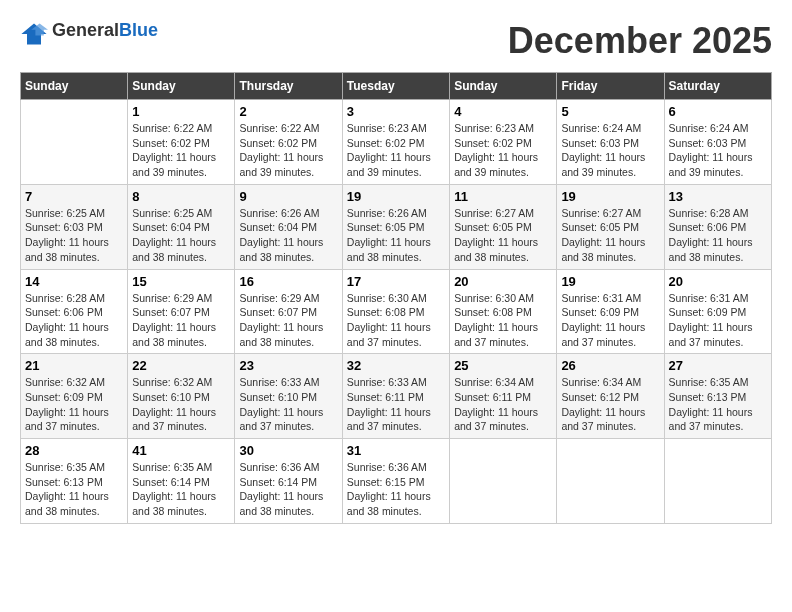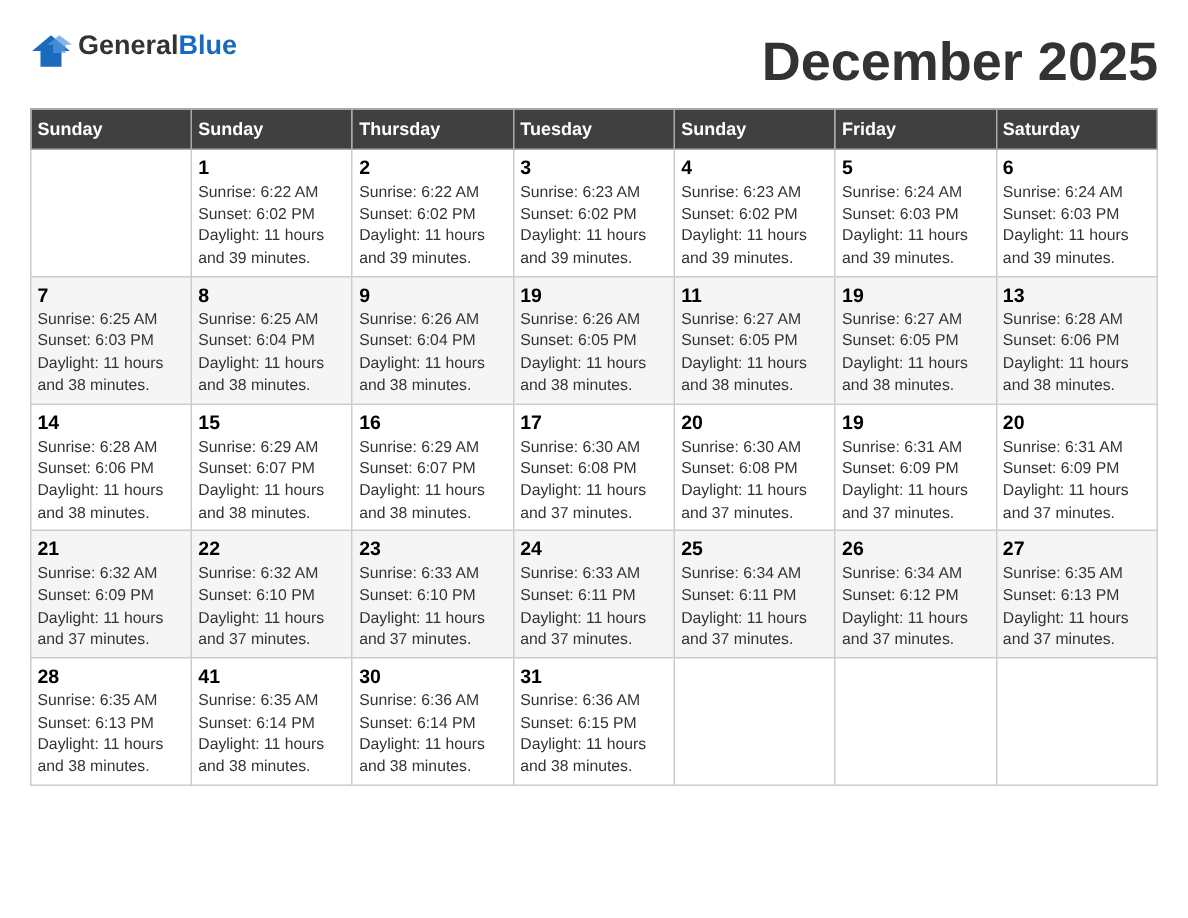--- a/index.html
+++ b/index.html
@@ -270,21 +270,21 @@
 and 37 minutes.</div>
         </td>
         <td>
           <span class="day-number">23</span>
           <div class="day-info" style="white-space: pre-line;">Sunrise: 6:33 AM
 Sunset: 6:10 PM
 Daylight: 11 hours
 and 37 minutes.</div>
         </td>
         <td>
-          <span class="day-number">24</span>
+          <span class="day-number">32</span>
           <div class="day-info" style="white-space: pre-line;">Sunrise: 6:33 AM
 Sunset: 6:11 PM
 Daylight: 11 hours
 and 37 minutes.</div>
         </td>
         <td>
           <span class="day-number">25</span>
           <div class="day-info" style="white-space: pre-line;">Sunrise: 6:34 AM
 Sunset: 6:11 PM
 Daylight: 11 hours

